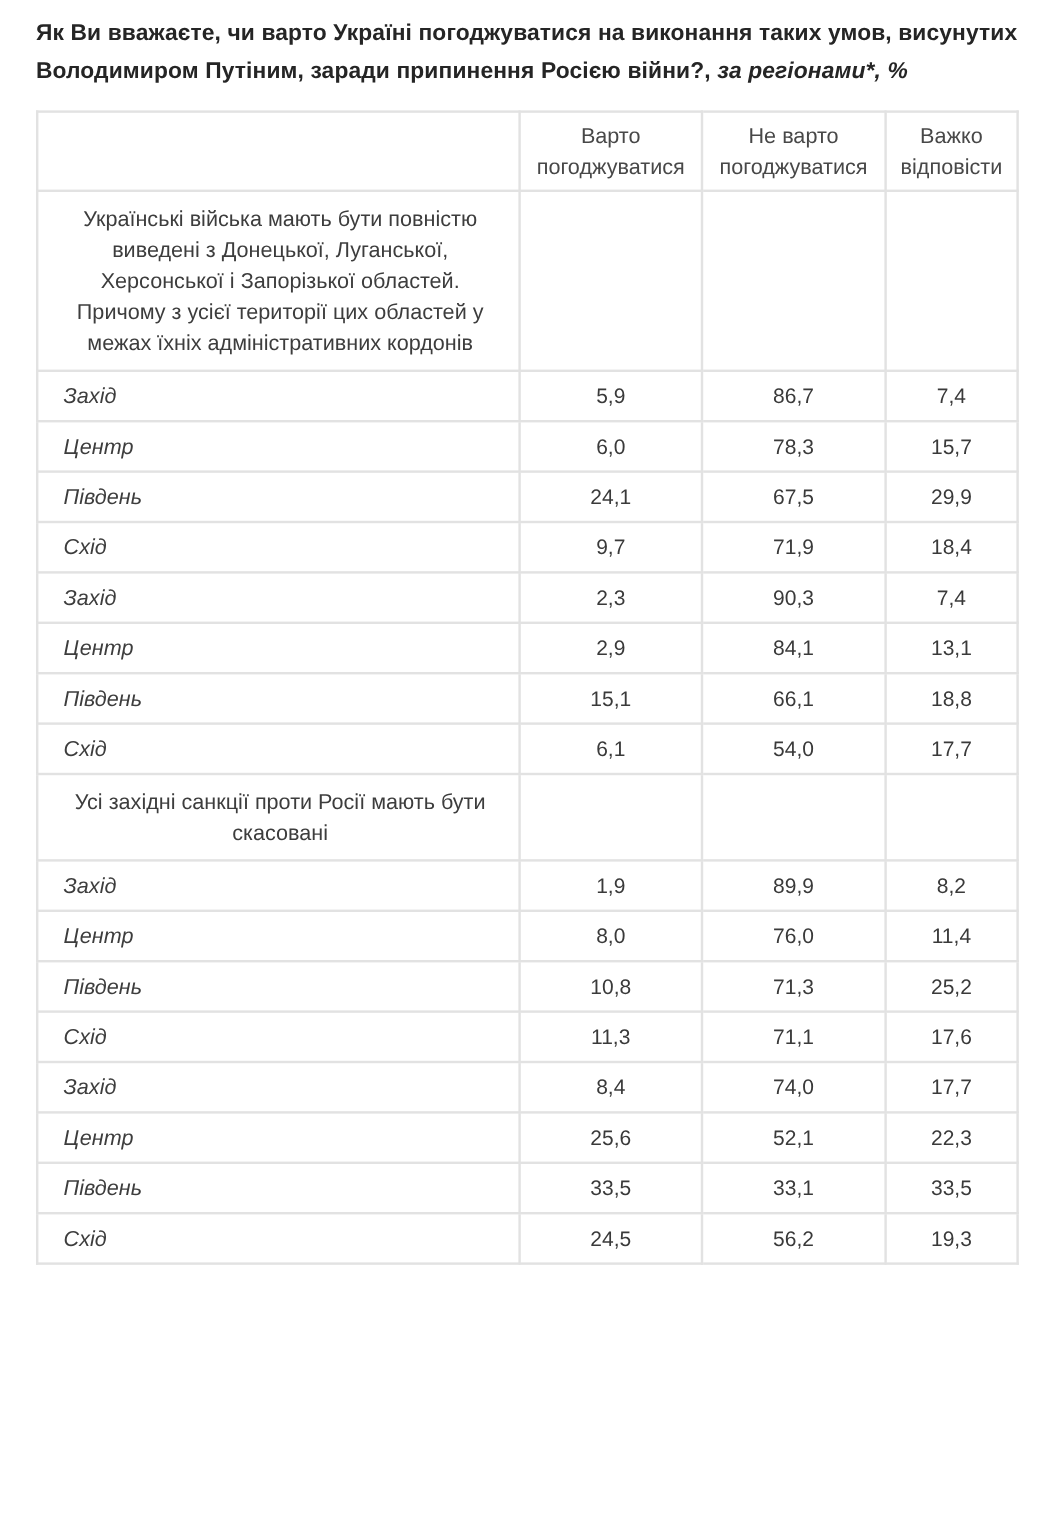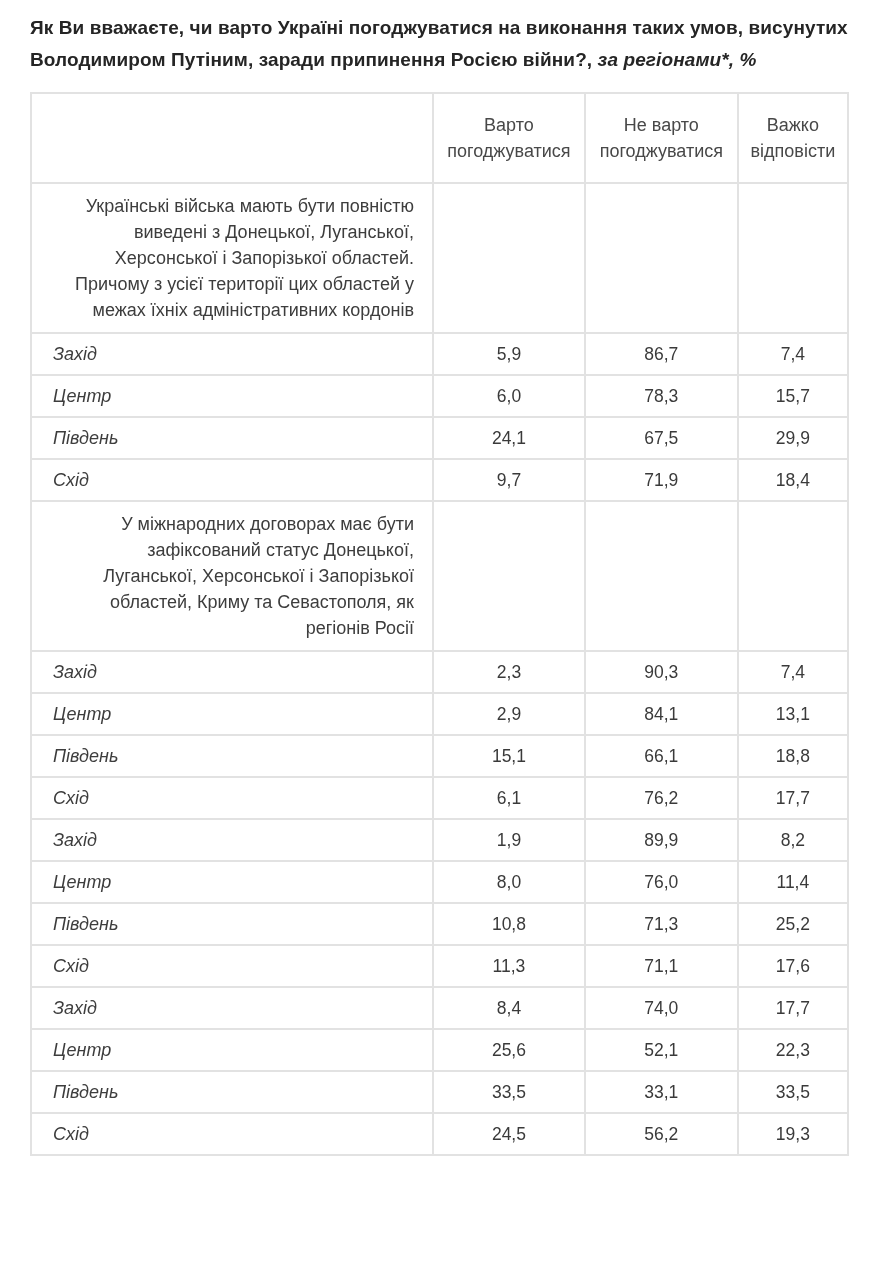--- a/index.html
+++ b/index.html
@@ -42,27 +42,27 @@
   col.col-disagree { width: 18.7%; }
   col.col-hard     { width: 13.5%; }
 
   th.header-cell {
     font-weight: 400;
     font-size: 18px;
     line-height: 26px;
     color: #484848;
     text-align: center;
     vertical-align: middle;
-    padding: 18px 4px;
+    padding: 6px 4px;
     height: 64px;
   }
   td.question-cell {
     font-size: 18px;
     line-height: 26px;
-    text-align: right;
+    text-align: center;
     vertical-align: middle;
     padding: 9px 18px 9px 21px;
     color: #3d3d3d;
   }
   tr.region-row td {
     height: 42px;
   }
   td.region-cell {
     font-style: italic;
     font-size: 18px;
@@ -126,26 +126,20 @@
         <td class="value-cell">67,5</td>
         <td class="value-cell">29,9</td>
       </tr>
       <tr class="region-row">
         <td class="region-cell">Схід</td>
         <td class="value-cell">9,7</td>
         <td class="value-cell">71,9</td>
         <td class="value-cell">18,4</td>
       </tr>
 
-      <tr class="question-row">
-        <td class="question-cell">У міжнародних договорах має бути зафіксований статус Донецької, Луганської, Херсонської і Запорізької областей, Криму та Севастополя, як регіонів Росії</td>
-        <td></td>
-        <td></td>
-        <td></td>
-      </tr>
       <tr class="region-row">
         <td class="region-cell">Захід</td>
         <td class="value-cell">2,3</td>
         <td class="value-cell">90,3</td>
         <td class="value-cell">7,4</td>
       </tr>
       <tr class="region-row">
         <td class="region-cell">Центр</td>
         <td class="value-cell">2,9</td>
         <td class="value-cell">84,1</td>
@@ -153,24 +147,30 @@
       </tr>
       <tr class="region-row">
         <td class="region-cell">Південь</td>
         <td class="value-cell">15,1</td>
         <td class="value-cell">66,1</td>
         <td class="value-cell">18,8</td>
       </tr>
       <tr class="region-row">
         <td class="region-cell">Схід</td>
         <td class="value-cell">6,1</td>
-        <td class="value-cell">76,2</td>
+        <td class="value-cell">54,0</td>
         <td class="value-cell">17,7</td>
       </tr>
 
+      <tr class="question-row">
+        <td class="question-cell">Усі західні санкції проти Росії мають бути скасовані</td>
+        <td></td>
+        <td></td>
+        <td></td>
+      </tr>
       <tr class="region-row">
         <td class="region-cell">Захід</td>
         <td class="value-cell">1,9</td>
         <td class="value-cell">89,9</td>
         <td class="value-cell">8,2</td>
       </tr>
       <tr class="region-row">
         <td class="region-cell">Центр</td>
         <td class="value-cell">8,0</td>
         <td class="value-cell">76,0</td>

